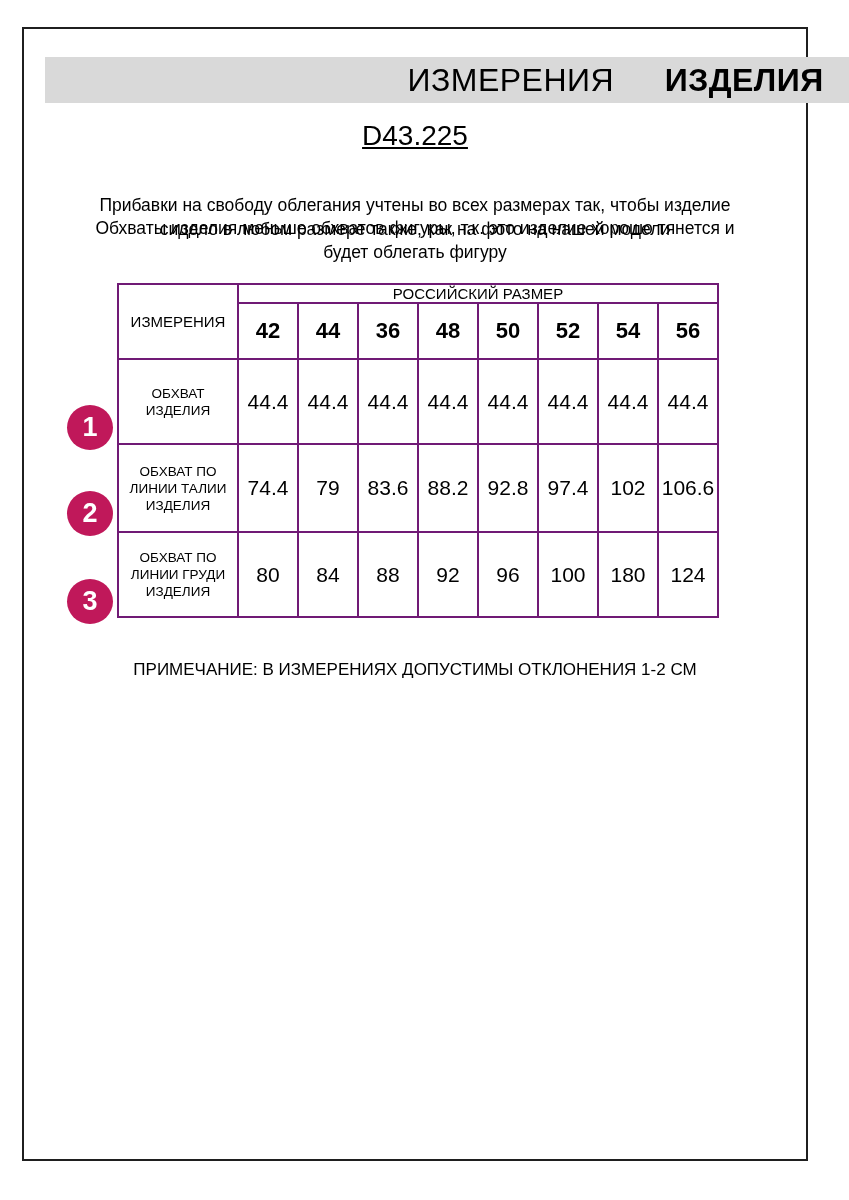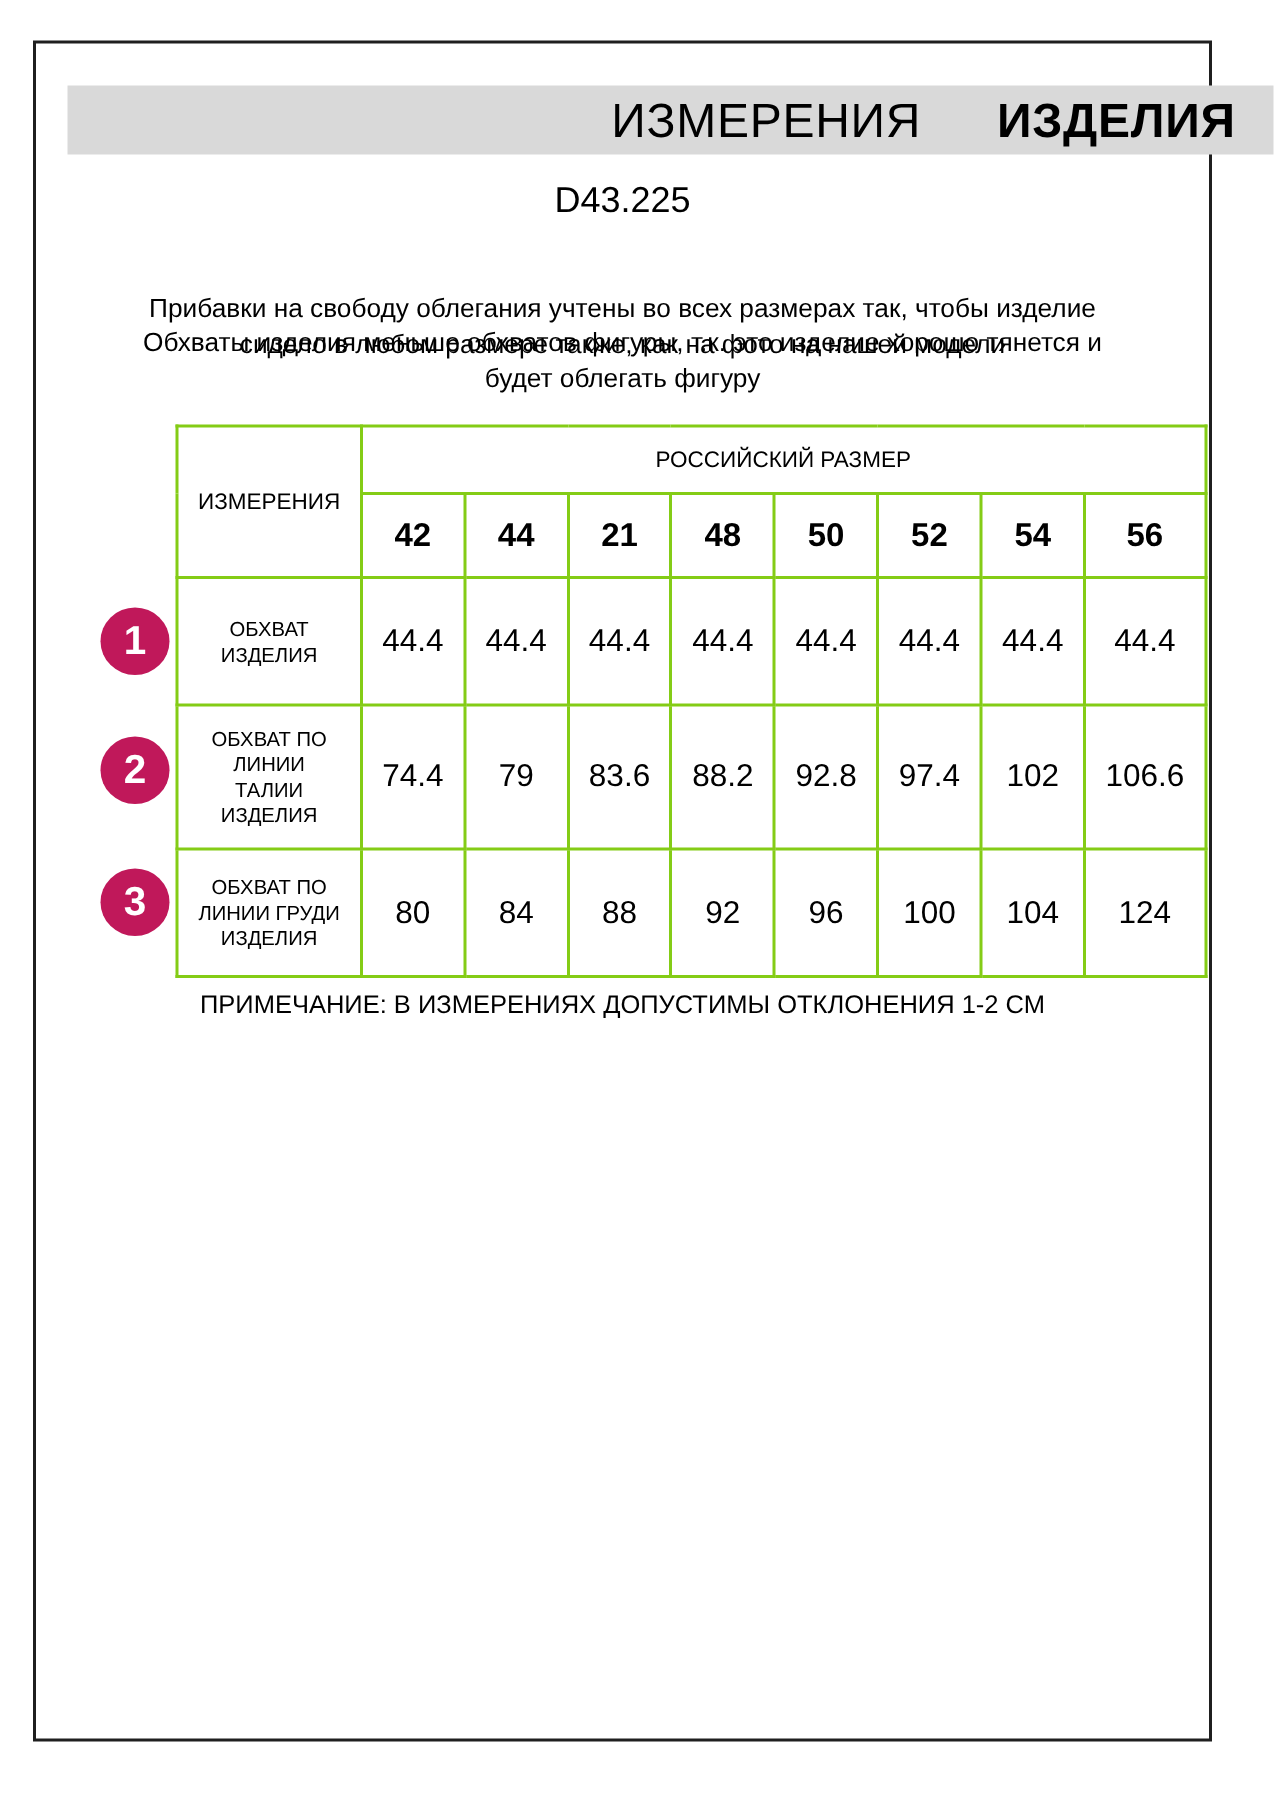--- a/index.html
+++ b/index.html
@@ -21,37 +21,37 @@
     width: 834px; height: 46px;
     background: #d9d9d9;
     text-align: right; line-height: 46px; white-space: nowrap;
   }
   .title-inner { display: inline-block; transform: translateX(37px); }
   .title-main  { font-size: 32px; letter-spacing: 0.5px; }
   .title-bold  { font-size: 32px; font-weight: bold; margin-left: 46px; letter-spacing: 0.5px; }
   .title-units { font-size: 20px; margin-left: 38px; }
   .product-code {
     position: absolute; left: 22px; top: 120px; width: 786px;
-    text-align: center; font-size: 24px;
+    text-align: center; font-size: 28px; text-decoration: underline;
   }
   .intro {
     position: absolute; left: 85px; width: 660px;
     margin: 0; text-align: center;
     font-size: 17.5px; line-height: 23.5px;
   }
   .intro-1 { top: 146px; margin-top: 48px; }
   .intro-2 { top: 217px; }
   table.size-table {
     position: absolute; left: 117px; top: 283px;
     border-collapse: collapse; table-layout: fixed;
   }
   .size-table th, .size-table td {
-    border: 2px solid #84cc16;
+    border: 2px solid #701a75;
     text-align: center; vertical-align: middle;
-    padding: 13px;
+    padding: 0;
   }
   tr.group-row { height: 16px; }
   th.size-group-head { font-size: 15px; font-weight: normal; }
   th.measure-head    { font-size: 15px; font-weight: normal; }
   tr.sizes-row { height: 56px; }
   tr.sizes-row th { font-size: 22px; font-weight: bold; }
   tr.data-row   { height: 85px; }
   tr.data-row-2 { height: 88px; }
   td.row-label { font-size: 13.5px; line-height: 17px; white-space: pre-line; }
   td.val { font-size: 21px; }
@@ -102,21 +102,21 @@
       <col style="width:60px">
   </colgroup>
   <tbody>
     <tr class="group-row">
       <th class="measure-head" rowspan="2">ИЗМЕРЕНИЯ</th>
       <th class="size-group-head" colspan="8">РОССИЙСКИЙ РАЗМЕР</th>
     </tr>
     <tr class="sizes-row">
       <th>42</th>
       <th>44</th>
-      <th>21</th>
+      <th>36</th>
       <th>48</th>
       <th>50</th>
       <th>52</th>
       <th>54</th>
       <th>56</th>
     </tr>
     <tr class="data-row">
       <td class="row-label">ОБХВАТ
 ИЗДЕЛИЯ</td>
       <td class="val">44.4</td>
@@ -144,21 +144,21 @@
     <tr class="data-row">
       <td class="row-label">ОБХВАТ ПО
 ЛИНИИ ГРУДИ
 ИЗДЕЛИЯ</td>
       <td class="val">80</td>
       <td class="val">84</td>
       <td class="val">88</td>
       <td class="val">92</td>
       <td class="val">96</td>
       <td class="val">100</td>
-      <td class="val">104</td>
+      <td class="val">180</td>
       <td class="val">124</td>
     </tr>
   </tbody>
 </table>
 
 <div class="badge" id="badge1" style="background-color: rgb(192, 24, 90);">1</div>
 <div class="badge" id="badge2" style="background-color: rgb(192, 24, 90);">2</div>
 <div class="badge" id="badge3" style="background-color: rgb(192, 24, 90);">3</div>
 
 <div class="note">ПРИМЕЧАНИЕ: В ИЗМЕРЕНИЯХ ДОПУСТИМЫ ОТКЛОНЕНИЯ 1-2 СМ</div>

